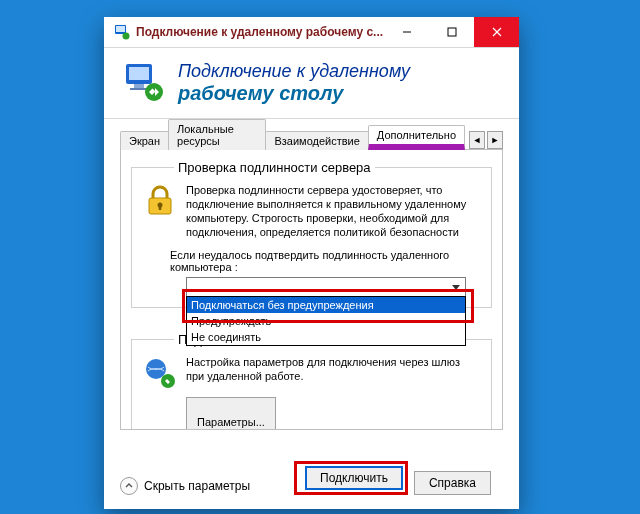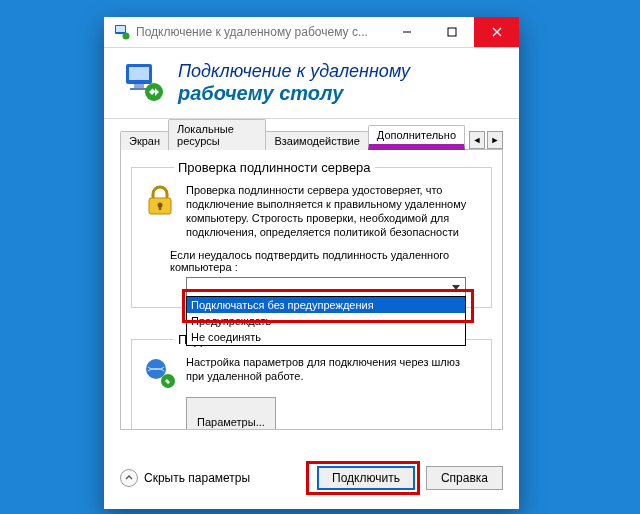--- a/index.html
+++ b/index.html
@@ -31,21 +31,21 @@
     align-items: center;
     border-bottom: 1px solid #d8d8d8;
   }
   .titlebar .app-icon {
     width: 16px; height: 16px;
     margin: 0 6px 0 10px;
     display: inline-flex;
     align-items: center;
     justify-content: center;
   }
-  .titlebar .title { flex: 1; color: #737373; font-size: 12px; white-space: nowrap; overflow: hidden; text-overflow: ellipsis; }
+  .titlebar .title { flex: 1; color: #7f1d1d; font-size: 12px; white-space: nowrap; overflow: hidden; text-overflow: ellipsis; font-weight: bold; }
   .titlebar .controls { display: flex; }
   .titlebar .controls div {
     width: 45px; height: 30px;
     display: flex; align-items: center; justify-content: center;
     color: #333;
   }
   .titlebar .controls div.close { background: #e81123; color: #fff; }
   .header {
     display: flex;
     align-items: center;
@@ -184,23 +184,23 @@
     margin-top: 6px;
     margin-left: 44px;
   }
   .params-btn button {
     border: 1px solid #a0a0a0;
     background: #efefef;
     font-size: 11px;
     padding: 18px 10px;
   }
   .footer {
-    padding: 10px 16px 14px 16px;
-    display: flex;
-    align-items: center;
+    padding: 10px 28px 14px 16px;
+    display: flex;
+    align-items: flex-end;
     background: #fff;
   }
   .expand {
     display: flex;
     align-items: center;
     flex: 1;
   }
   .expand .circle {
     width: 16px; height: 16px;
     border: 1px solid #9a9a9a;

